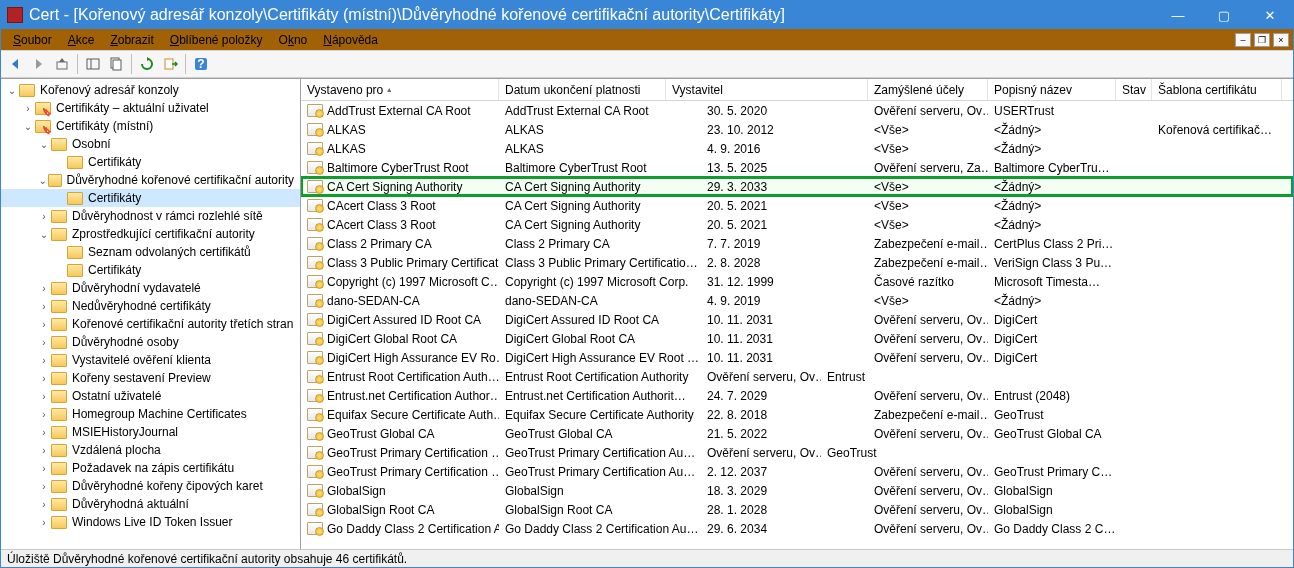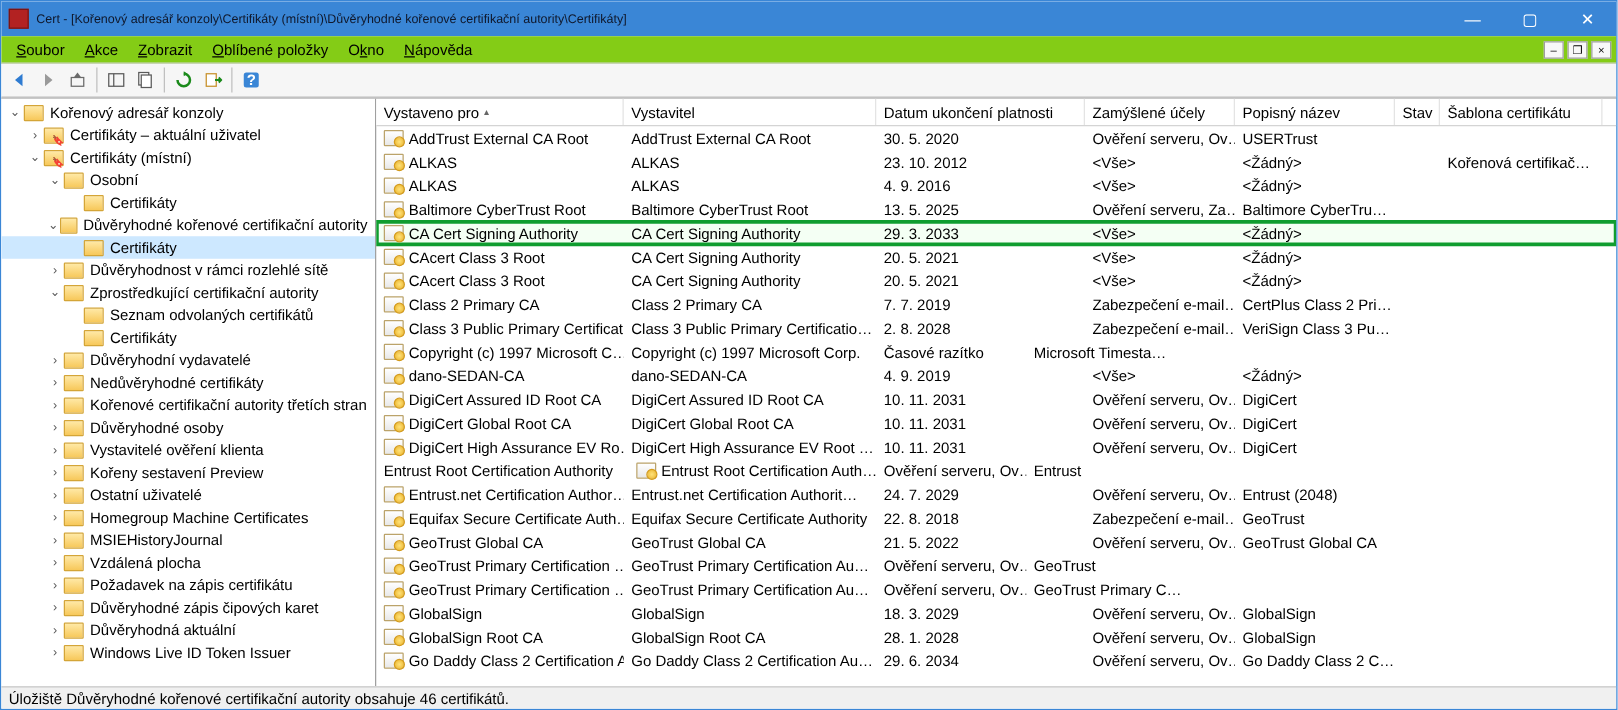--- a/index.html
+++ b/index.html
@@ -1,22 +1,22 @@
 <!DOCTYPE html>
 <html><head>
 <meta charset="utf-8">
 <style>
 *{box-sizing:border-box;margin:0;padding:0;font-family:"Segoe UI",Tahoma,sans-serif;font-size:12px;color:#000}
 body{background:#fff;width:1294px;height:568px;overflow:hidden;display:flex;flex-direction:column;border:1px solid #3a86d6}
 .titlebar{background:#3a86d6;height:28px;display:flex;align-items:center;padding:0 0 0 6px;color:#fff}
 .titlebar .app-icon{width:16px;height:16px;background:#b22222;border:1px solid #7a1414;margin-right:6px}
-.titlebar .title{flex:1;color:#0f172a;font-size:10px;white-space:nowrap;overflow:hidden;text-overflow:ellipsis}
+.titlebar .title{flex:1;color:#ffffff;font-size:16px;white-space:nowrap;overflow:hidden;text-overflow:ellipsis}
 .titlebar .winbtns{display:flex}
 .titlebar .winbtn{width:46px;height:28px;display:flex;align-items:center;justify-content:center;color:#fff;font-size:13px}
-.menubar{background:#84cc16;height:22px;display:flex;align-items:center;padding:0 4px;border-bottom:1px solid #d4d4d4;position:relative}
+.menubar{background:#a16207;height:22px;display:flex;align-items:center;padding:0 4px;border-bottom:1px solid #d4d4d4;position:relative}
 .menubar .menu-item{padding:2px 8px;cursor:default}
 .menubar .menu-item u{text-decoration:underline}
 .menubar .childctrl{margin-left:auto;display:flex;gap:3px}
 .menubar .childbtn{width:16px;height:14px;border:1px solid #9e9e9e;background:#f8f8f8;font-size:9px;line-height:12px;text-align:center}
 .toolbar{background:#f6f6f6;height:27px;display:flex;align-items:center;padding:2px 4px;border-bottom:1px solid #d0d0d0;gap:1px}
 .toolbar .tbtn{width:22px;height:22px;display:flex;align-items:center;justify-content:center}
 .toolbar .sep{width:1px;height:20px;background:#c0c0c0;margin:0 3px}
 .body{flex:1;display:flex;border-top:1px solid #a0a0a0;min-height:0}
 .tree{width:300px;border-right:1px solid #a0a0a0;overflow-y:auto;padding:2px 0;background:#fff}
 .tree-row{display:flex;align-items:center;height:18px;padding-right:4px;white-space:nowrap;cursor:default}
@@ -228,38 +228,38 @@
         <span class="tree-label">Vzdálená plocha</span>
       </div>
       <div class="tree-row" style="padding-left: 36px;">
         <span class="twisty">›</span>
         <span class="folder"></span>
         <span class="tree-label">Požadavek na zápis certifikátu</span>
       </div>
       <div class="tree-row" style="padding-left: 36px;">
         <span class="twisty">›</span>
         <span class="folder"></span>
-        <span class="tree-label">Důvěryhodné zápis čipových karet</span>
+        <span class="tree-label">Důvěryhodné kořeny čipových karet</span>
       </div>
       <div class="tree-row" style="padding-left: 36px;">
         <span class="twisty">›</span>
         <span class="folder"></span>
         <span class="tree-label">Důvěryhodná aktuální</span>
       </div>
       <div class="tree-row" style="padding-left: 36px;">
         <span class="twisty">›</span>
         <span class="folder"></span>
         <span class="tree-label">Windows Live ID Token Issuer</span>
       </div>
     </div>
   <div class="list">
     <div class="list-header" id="lh">
         <div class="hcell col0">Vystaveno pro<span class="sort">▴</span></div>
+        <div class="hcell col2">Datum ukončení platnosti</div>
         <div class="hcell col1">Vystavitel</div>
-        <div class="hcell col2">Datum ukončení platnosti</div>
         <div class="hcell col3">Zamýšlené účely</div>
         <div class="hcell col4">Popisný název</div>
         <div class="hcell col5">Stav</div>
         <div class="hcell col6">Šablona certifikátu</div>
       </div>
     <div class="list-body" id="lb">
         <div class="row">
           <div class="cell col0 first">
             <span class="cert-icon"></span>
             <span>AddTrust External CA Root</span>
@@ -476,20 +476,23 @@
           </div>
         </div>
         <div class="row">
           <div class="cell col0 first">
             <span class="cert-icon"></span>
             <span>Copyright (c) 1997 Microsoft C…</span>
           </div>
           <div class="cell col1">
             <span>Copyright (c) 1997 Microsoft Corp.</span>
           </div>
+          <div class="cell col2">
+            <span>31. 12. 1999</span>
+          </div>
           <div class="cell col3">
             <span>Časové razítko</span>
           </div>
           <div class="cell col4">
             <span>Microsoft Timesta…</span>
           </div>
           <div class="cell col5">
             <span></span>
           </div>
           <div class="cell col6">
@@ -586,27 +589,27 @@
             <span>DigiCert</span>
           </div>
           <div class="cell col5">
             <span></span>
           </div>
           <div class="cell col6">
             <span></span>
           </div>
         </div>
         <div class="row">
+          <div class="cell col0 first">
+            <span class="cert-icon"></span>
+            <span>Entrust Root Certification Auth…</span>
+          </div>
           <div class="cell col1">
             <span>Entrust Root Certification Authority</span>
           </div>
-          <div class="cell col0 first">
-            <span class="cert-icon"></span>
-            <span>Entrust Root Certification Auth…</span>
-          </div>
           <div class="cell col3">
             <span>Ověření serveru, Ov…</span>
           </div>
           <div class="cell col4">
             <span>Entrust</span>
           </div>
           <div class="cell col5">
             <span></span>
           </div>
           <div class="cell col6">
@@ -706,20 +709,23 @@
             <span></span>
           </div>
         </div>
         <div class="row">
           <div class="cell col0 first">
             <span class="cert-icon"></span>
             <span>GeoTrust Primary Certification …</span>
           </div>
           <div class="cell col1">
             <span>GeoTrust Primary Certification Au…</span>
+          </div>
+          <div class="cell col2">
+            <span>2. 12. 2037</span>
           </div>
           <div class="cell col3">
             <span>Ověření serveru, Ov…</span>
           </div>
           <div class="cell col4">
             <span>GeoTrust Primary C…</span>
           </div>
           <div class="cell col5">
             <span></span>
           </div>

